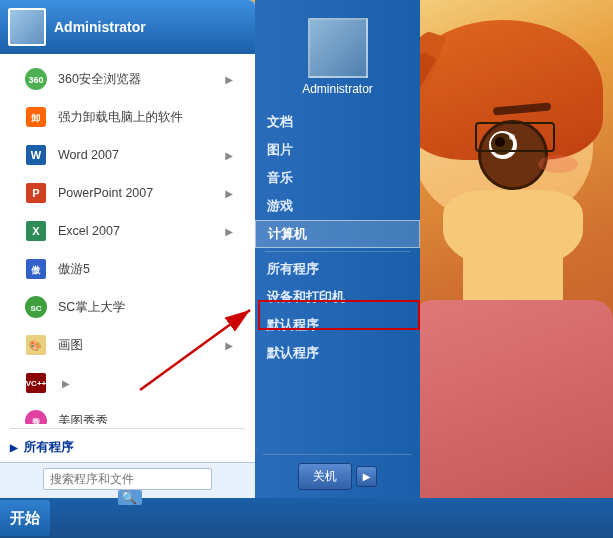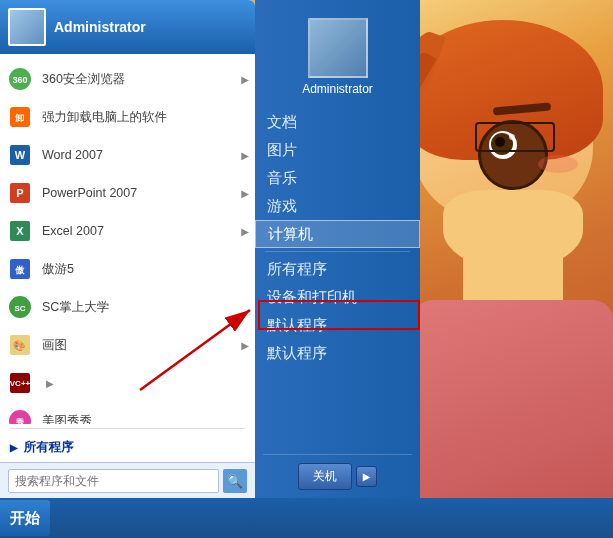--- a/index.html
+++ b/index.html
@@ -83,21 +83,21 @@
 
     .left-panel-items {
       flex: 1;
       padding: 6px 0;
       overflow: hidden;
     }
 
     .menu-item {
       display: flex;
       align-items: center;
-      padding: 5px 6px;
+      padding: 5px 22px;
       cursor: pointer;
       height: 38px;
     }
 
     .menu-item .icon {
       width: 28px;
       height: 28px;
       margin-right: 8px;
       display: flex;
       align-items: center;
@@ -129,25 +129,26 @@
       align-items: center;
       padding: 6px 10px;
       cursor: pointer;
       color: #003399;
       font-size: 12.5px;
       font-weight: bold;
     }
 
     .search-bar {
       display: flex;
-      align-items: flex-end;
+      align-items: center;
       background: #e8f0fb;
       border-top: 1px solid #b0c8e8;
       padding: 5px 8px;
       height: 36px;
+      flex-direction: column;
     }
 
     .search-input {
       flex: 1;
       border: 1px solid #b0c0d8;
       background: #fff;
       padding: 3px 6px;
       font-size: 12px;
       outline: none;
       height: 24px;
@@ -186,22 +187,23 @@
       padding: 8px 0 4px 0;
     }
 
     .right-panel-item {
       display: flex;
       align-items: center;
       padding: 5px 12px;
       cursor: pointer;
       width: 100%;
       color: #e0ecff;
-      font-size: 15px;
+      font-size: 13px;
       height: 28px;
+      font-weight: bold;
     }
 
     .right-panel-item.highlighted {
       background: rgba(255,255,255,0.18);
       border: 1px solid rgba(255,255,255,0.5);
       color: #fff;
     }
 
     .right-panel-divider {
       height: 1px;

